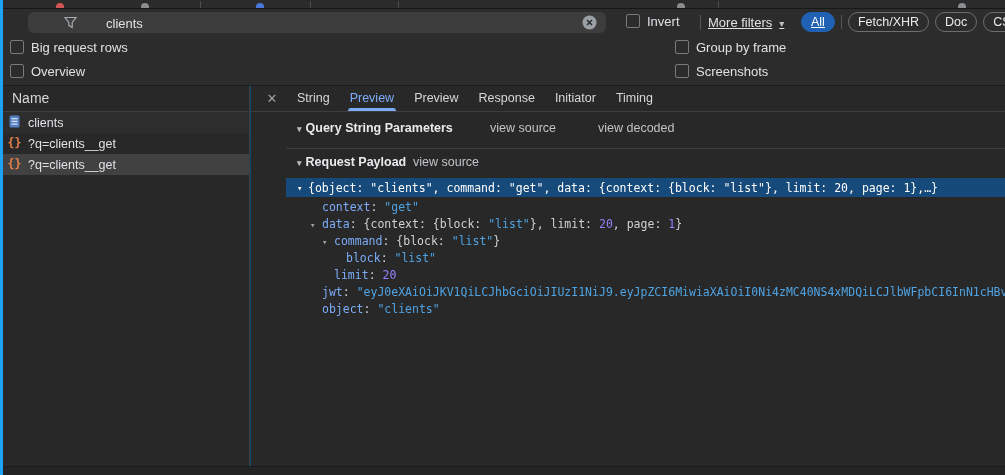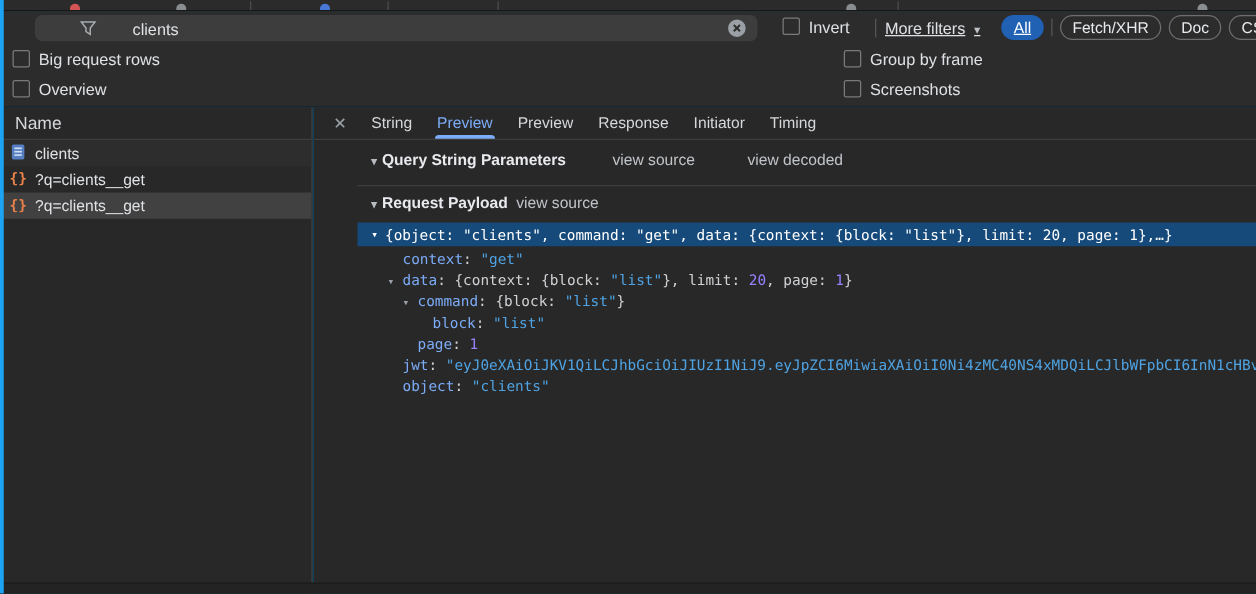--- a/index.html
+++ b/index.html
@@ -181,21 +181,21 @@
         <span class="sec-link" style="left:127px;">view source</span>
       </div>
       <div class="summary-row mono">
         <span class="tri">▾</span><span>{object: "clients", command: "get", data: {context: {block: "list"}, limit: 20, page: 1},…}</span>
       </div>
       <div class="tree mono" id="payload-tree">
           <div class="tree-line" style="padding-left: 36px;"><span class="tok-key">context</span><span class="tok-colon">: </span><span class="tok-str">"get"</span></div>
           <div class="tree-line" style="padding-left: 24px;"><span class="tree-arrow">▾</span><span class="tok-key">data</span><span class="tok-colon">: </span><span class="tok-plain">{context: {block: </span><span class="tok-str">"list"</span><span class="tok-plain">}, limit: </span><span class="tok-num">20</span><span class="tok-plain">, page: </span><span class="tok-num">1</span><span class="tok-plain">}</span></div>
           <div class="tree-line" style="padding-left: 36px;"><span class="tree-arrow">▾</span><span class="tok-key">command</span><span class="tok-colon">: </span><span class="tok-plain">{block: </span><span class="tok-str">"list"</span><span class="tok-plain">}</span></div>
           <div class="tree-line" style="padding-left: 60px;"><span class="tok-key">block</span><span class="tok-colon">: </span><span class="tok-str">"list"</span></div>
-          <div class="tree-line" style="padding-left: 48px;"><span class="tok-key">page</span><span class="tok-colon">: </span><span class="tok-num">1</span></div>
+          <div class="tree-line" style="padding-left: 48px;"><span class="tok-key">limit</span><span class="tok-colon">: </span><span class="tok-num">20</span></div>
           <div class="tree-line" style="padding-left: 36px;"><span class="tok-key">jwt</span><span class="tok-colon">: </span><span class="tok-str">"eyJ0eXAiOiJKV1QiLCJhbGciOiJIUzI1NiJ9.eyJpZCI6MiwiaXAiOiI0Ni4zMC40NS4xMDQiLCJlbWFpbCI6InN1cHBvcnRAb3hib3</span></div>
           <div class="tree-line" style="padding-left: 36px;"><span class="tok-key">object</span><span class="tok-colon">: </span><span class="tok-str">"clients"</span></div>
         </div>
     </div>
   </div>
 
   <div class="bottom-strip"></div>
   <div class="left-bar"></div>
 </div>
 

